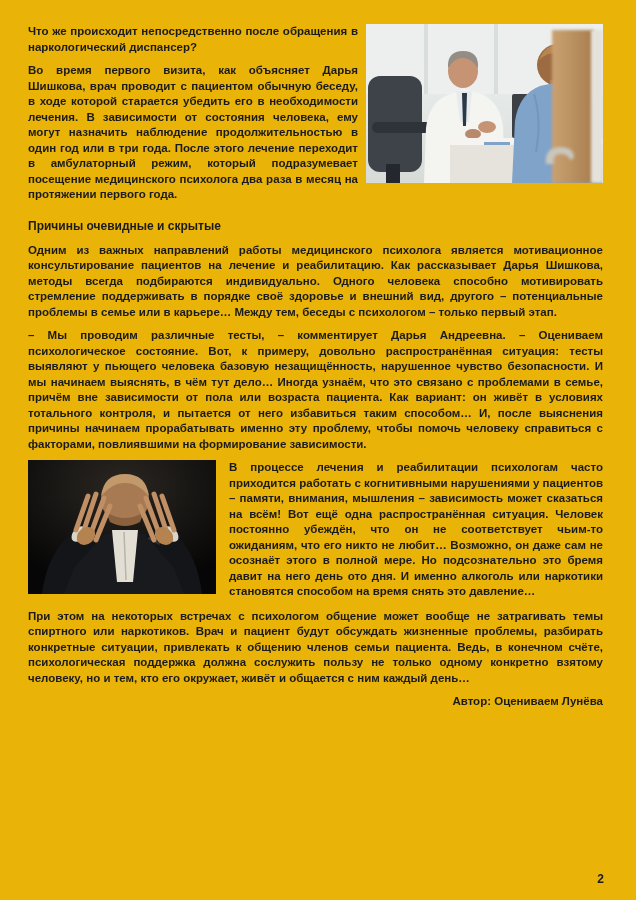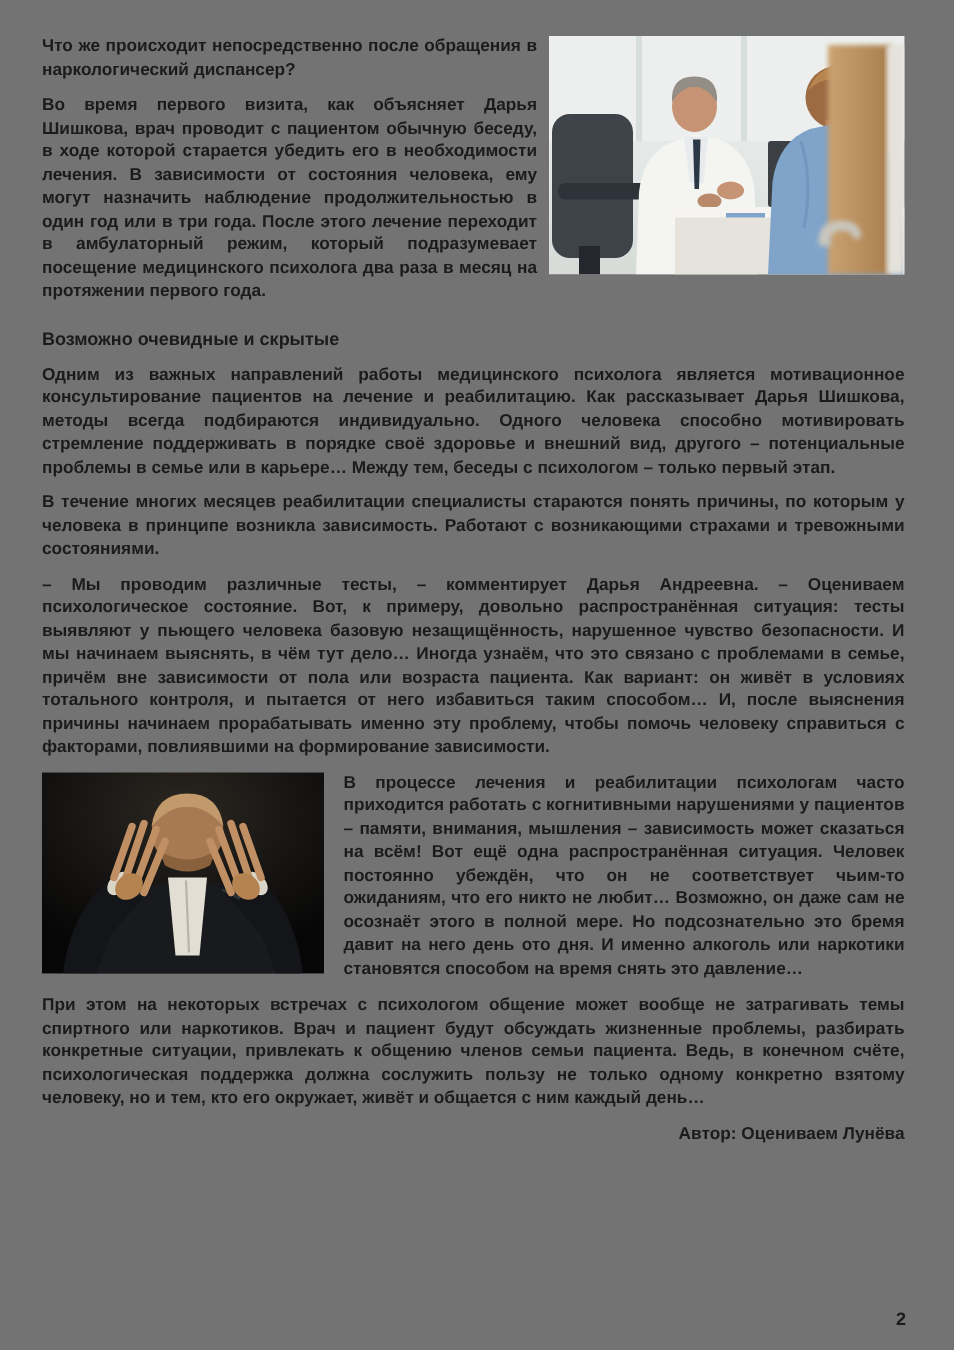--- a/index.html
+++ b/index.html
@@ -1,20 +1,20 @@
 <!DOCTYPE html>
 <html lang="ru"><head>
 <meta charset="utf-8">
 <style>
   html,body { margin:0; padding:0; background:#ffffff; }
   .page {
     position:relative;
     width:636px; height:900px;
     margin:0 auto;
-    background:#737373;
+    background:#eab308;
     font-family:"Liberation Sans", sans-serif;
     font-weight:700;
     color:#1b1b1b;
     overflow:hidden;
   }
   .content { position:absolute; left:28px; right:33px; top:24px; }
   .content p {
     margin:0 0 8px 0;
     font-size:11.5px;
     line-height:15.5px;
@@ -95,24 +95,23 @@
           <path d="M146,159 L149,97 Q153,70 174,62 L193,58 L214,65 Q231,76 234,102 L236,159 Z" fill="#7fa3c9"></path>
           <path d="M168,70 Q176,96 170,128 M196,62 Q204,92 202,130" stroke="#6c92ba" stroke-width="2" fill="none" opacity="0.7"></path>
 
           <rect x="186" y="6" width="42" height="153" fill="url(#doorGrad)" filter="url(#soft)"></rect>
           <rect x="225" y="6" width="12" height="153" fill="#e4e2da" filter="url(#soft)"></rect>
           <path d="M180,140 Q178,124 194,123 Q208,123 208,134 L204,136 Q202,129 193,130 Q186,131 188,140 Z" fill="#c9c6bd" filter="url(#soft)"></path>
         </svg>
       </figure>
     </div>
 
-    <h2 class="section-heading">Возможно очевидные и скрытые</h2>
+    <h2 class="section-heading">Причины очевидные и скрытые</h2>
 
     <p>Одним из важных направлений работы медицинского психолога является мотивационное консультирование пациентов на лечение и реабилитацию. Как рассказывает Дарья Шишкова, методы всегда подбираются индивидуально. Одного человека способно мотивировать стремление поддерживать в порядке своё здоровье и внешний вид, другого – потенциальные проблемы в семье или в карьере… Между тем, беседы с психологом – только первый этап.</p>
-    <p>В течение многих месяцев реабилитации специалисты стараются понять причины, по которым у человека в принципе возникла зависимость. Работают с возникающими страхами и тревожными состояниями.</p>
     <p>– Мы проводим различные тесты, – комментирует Дарья Андреевна. – Оцениваем психологическое состояние. Вот, к примеру, довольно распространённая ситуация: тесты выявляют у пьющего человека базовую незащищённость, нарушенное чувство безопасности. И мы начинаем выяснять, в чём тут дело… Иногда узнаём, что это связано с проблемами в семье, причём вне зависимости от пола или возраста пациента. Как вариант: он живёт в условиях тотального контроля, и пытается от него избавиться таким способом… И, после выяснения причины начинаем прорабатывать именно эту проблему, чтобы помочь человеку справиться с факторами, повлиявшими на формирование зависимости.</p>
 
     <div class="mid-section">
       <figure class="photo stressed-photo">
         <svg viewBox="0 0 188 134" width="188" height="134">
           <defs>
             <radialGradient id="glow" cx="0.5" cy="0.2" r="0.75">
               <stop offset="0" stop-color="#2b2722"></stop>
               <stop offset="1" stop-color="#060606"></stop>
             </radialGradient>

